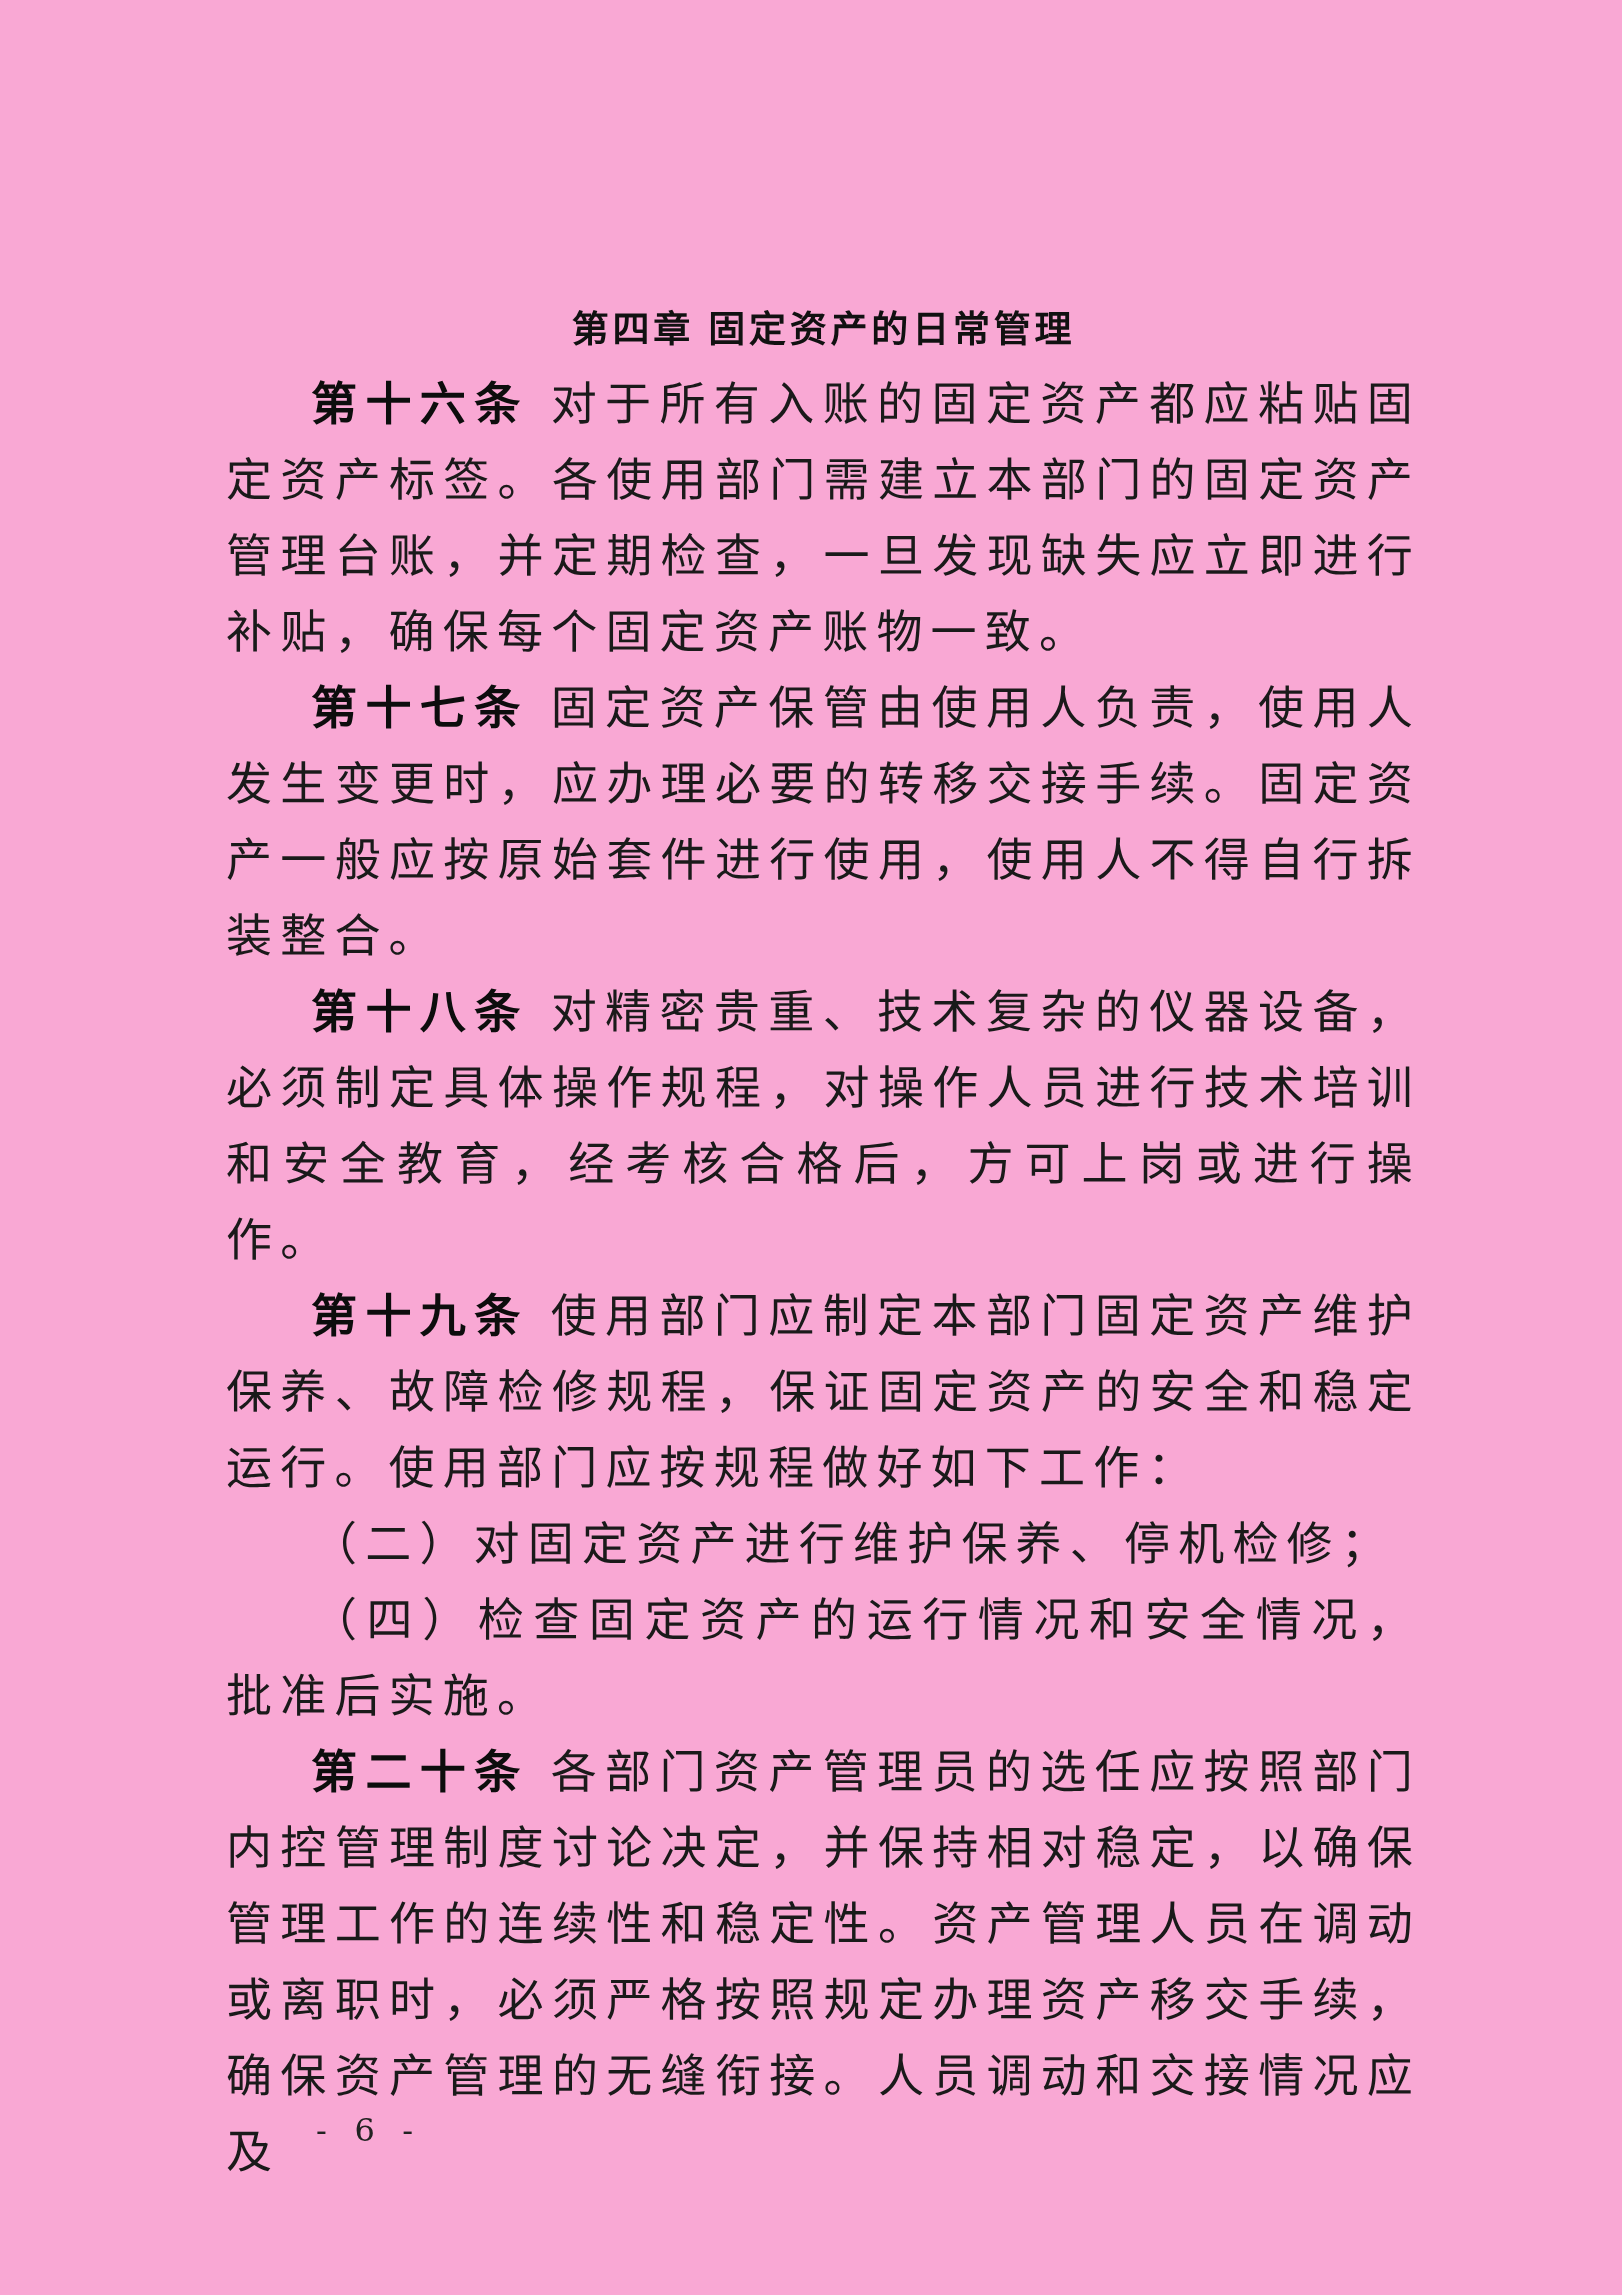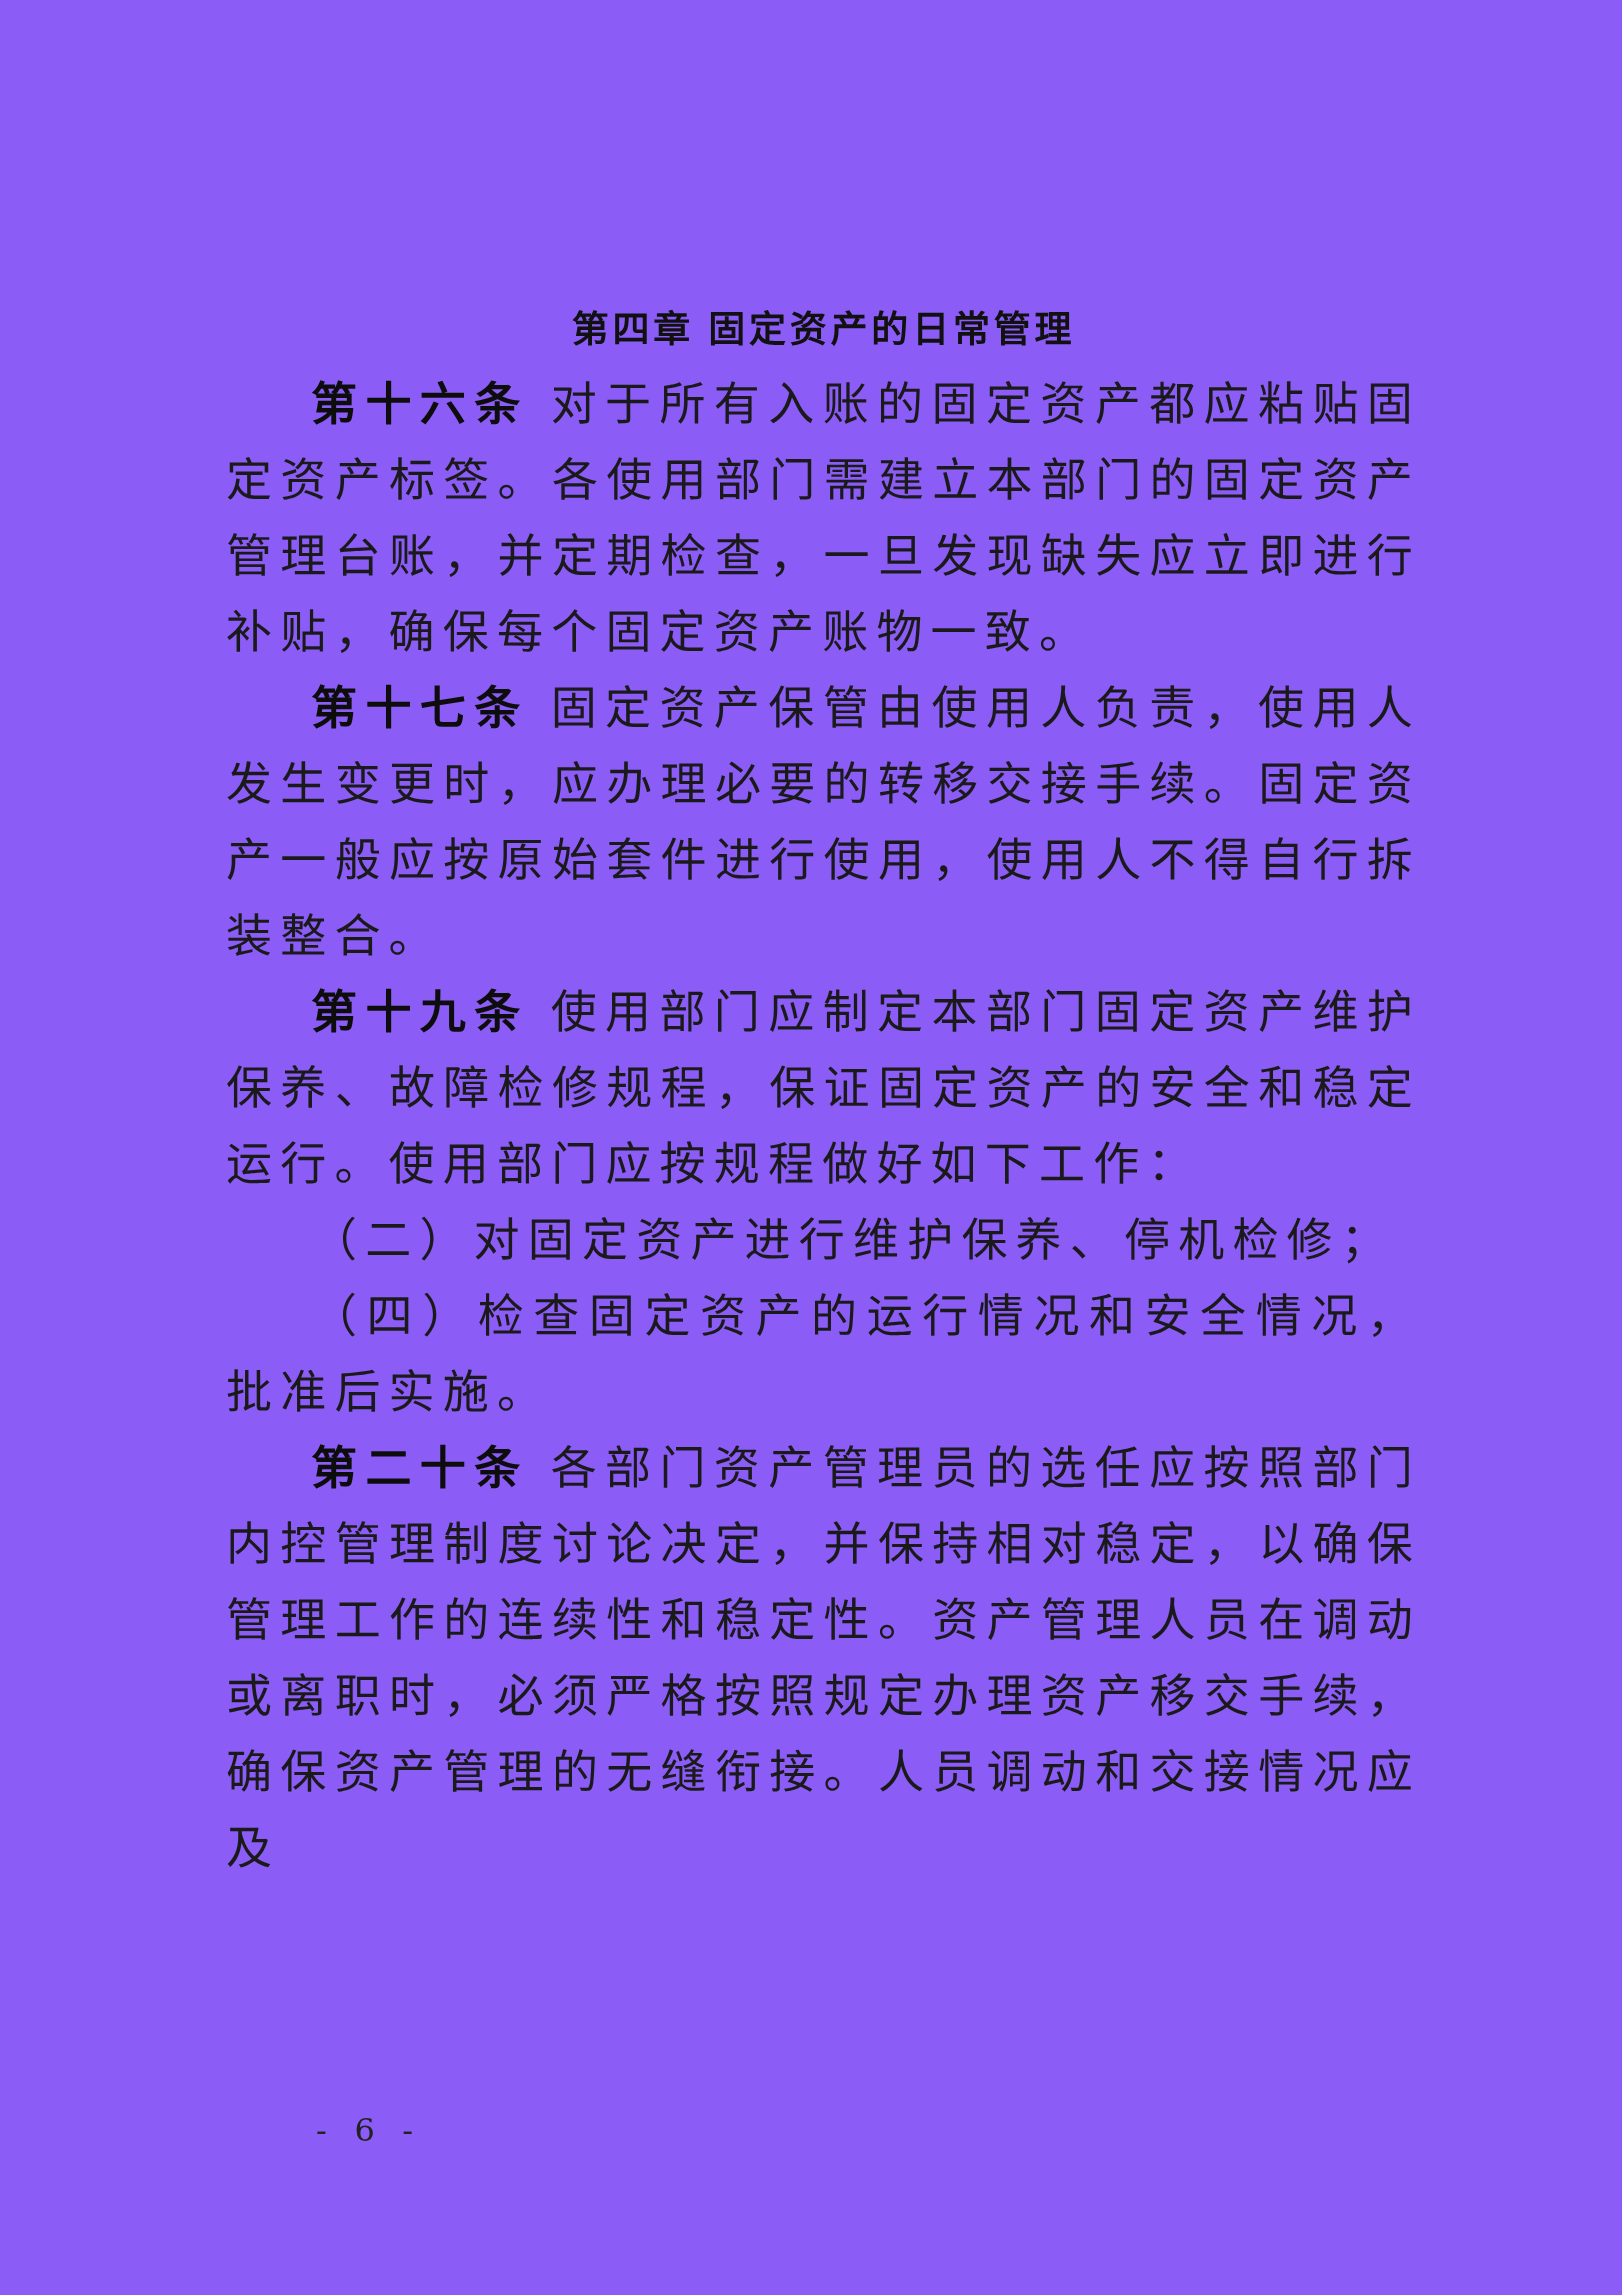--- a/index.html
+++ b/index.html
@@ -13,21 +13,21 @@
     background: #ffffff;
     color: #161616;
     font-family: "DejaVu Serif", serif;
     overflow: hidden;
   }
   .page {
     position: absolute;
     left: 0; top: 0;
     width: 1623px;
     height: 2295px;
-    background: #8b5cf6;
+    background: #f9a8d4;
   }
   .content {
     position: absolute;
     left: 226px;
     top: 307px;
     width: 1195px;
   }
   .doc-title {
     margin: 0 0 14px 0;
     font-family: "Liberation Sans", sans-serif;
@@ -72,20 +72,21 @@
 
 <div class="page">
   <div class="content">
 
     <h1 class="doc-title">第四章 固定资产的日常管理</h1>
 
     <p class="para"><span class="article-label">第十六条</span><span class="article-text">对于所有入账的固定资产都应粘贴固定资产标签。各使用部门需建立本部门的固定资产管理台账，并定期检查，一旦发现缺失应立即进行补贴，确保每个固定资产账物一致。</span></p>
 
     <p class="para"><span class="article-label">第十七条</span><span class="article-text">固定资产保管由使用人负责，使用人发生变更时，应办理必要的转移交接手续。固定资产一般应按原始套件进行使用，使用人不得自行拆装整合。</span></p>
 
+    <p class="para"><span class="article-label">第十八条</span><span class="article-text">对精密贵重、技术复杂的仪器设备，必须制定具体操作规程，对操作人员进行技术培训和安全教育，经考核合格后，方可上岗或进行操作。</span></p>
 
     <p class="para"><span class="article-label">第十九条</span><span class="article-text">使用部门应制定本部门固定资产维护保养、故障检修规程，保证固定资产的安全和稳定运行。使用部门应按规程做好如下工作：</span></p>
 
 
     <p class="para"><span class="article-text">（二）对固定资产进行维护保养、停机检修；</span></p>
 
 
     <p class="para"><span class="article-text">（四）检查固定资产的运行情况和安全情况，批准后实施。</span></p>
 
     <p class="para"><span class="article-label">第二十条</span><span class="article-text">各部门资产管理员的选任应按照部门内控管理制度讨论决定，并保持相对稳定，以确保管理工作的连续性和稳定性。资产管理人员在调动或离职时，必须严格按照规定办理资产移交手续，确保资产管理的无缝衔接。人员调动和交接情况应及</span></p>

